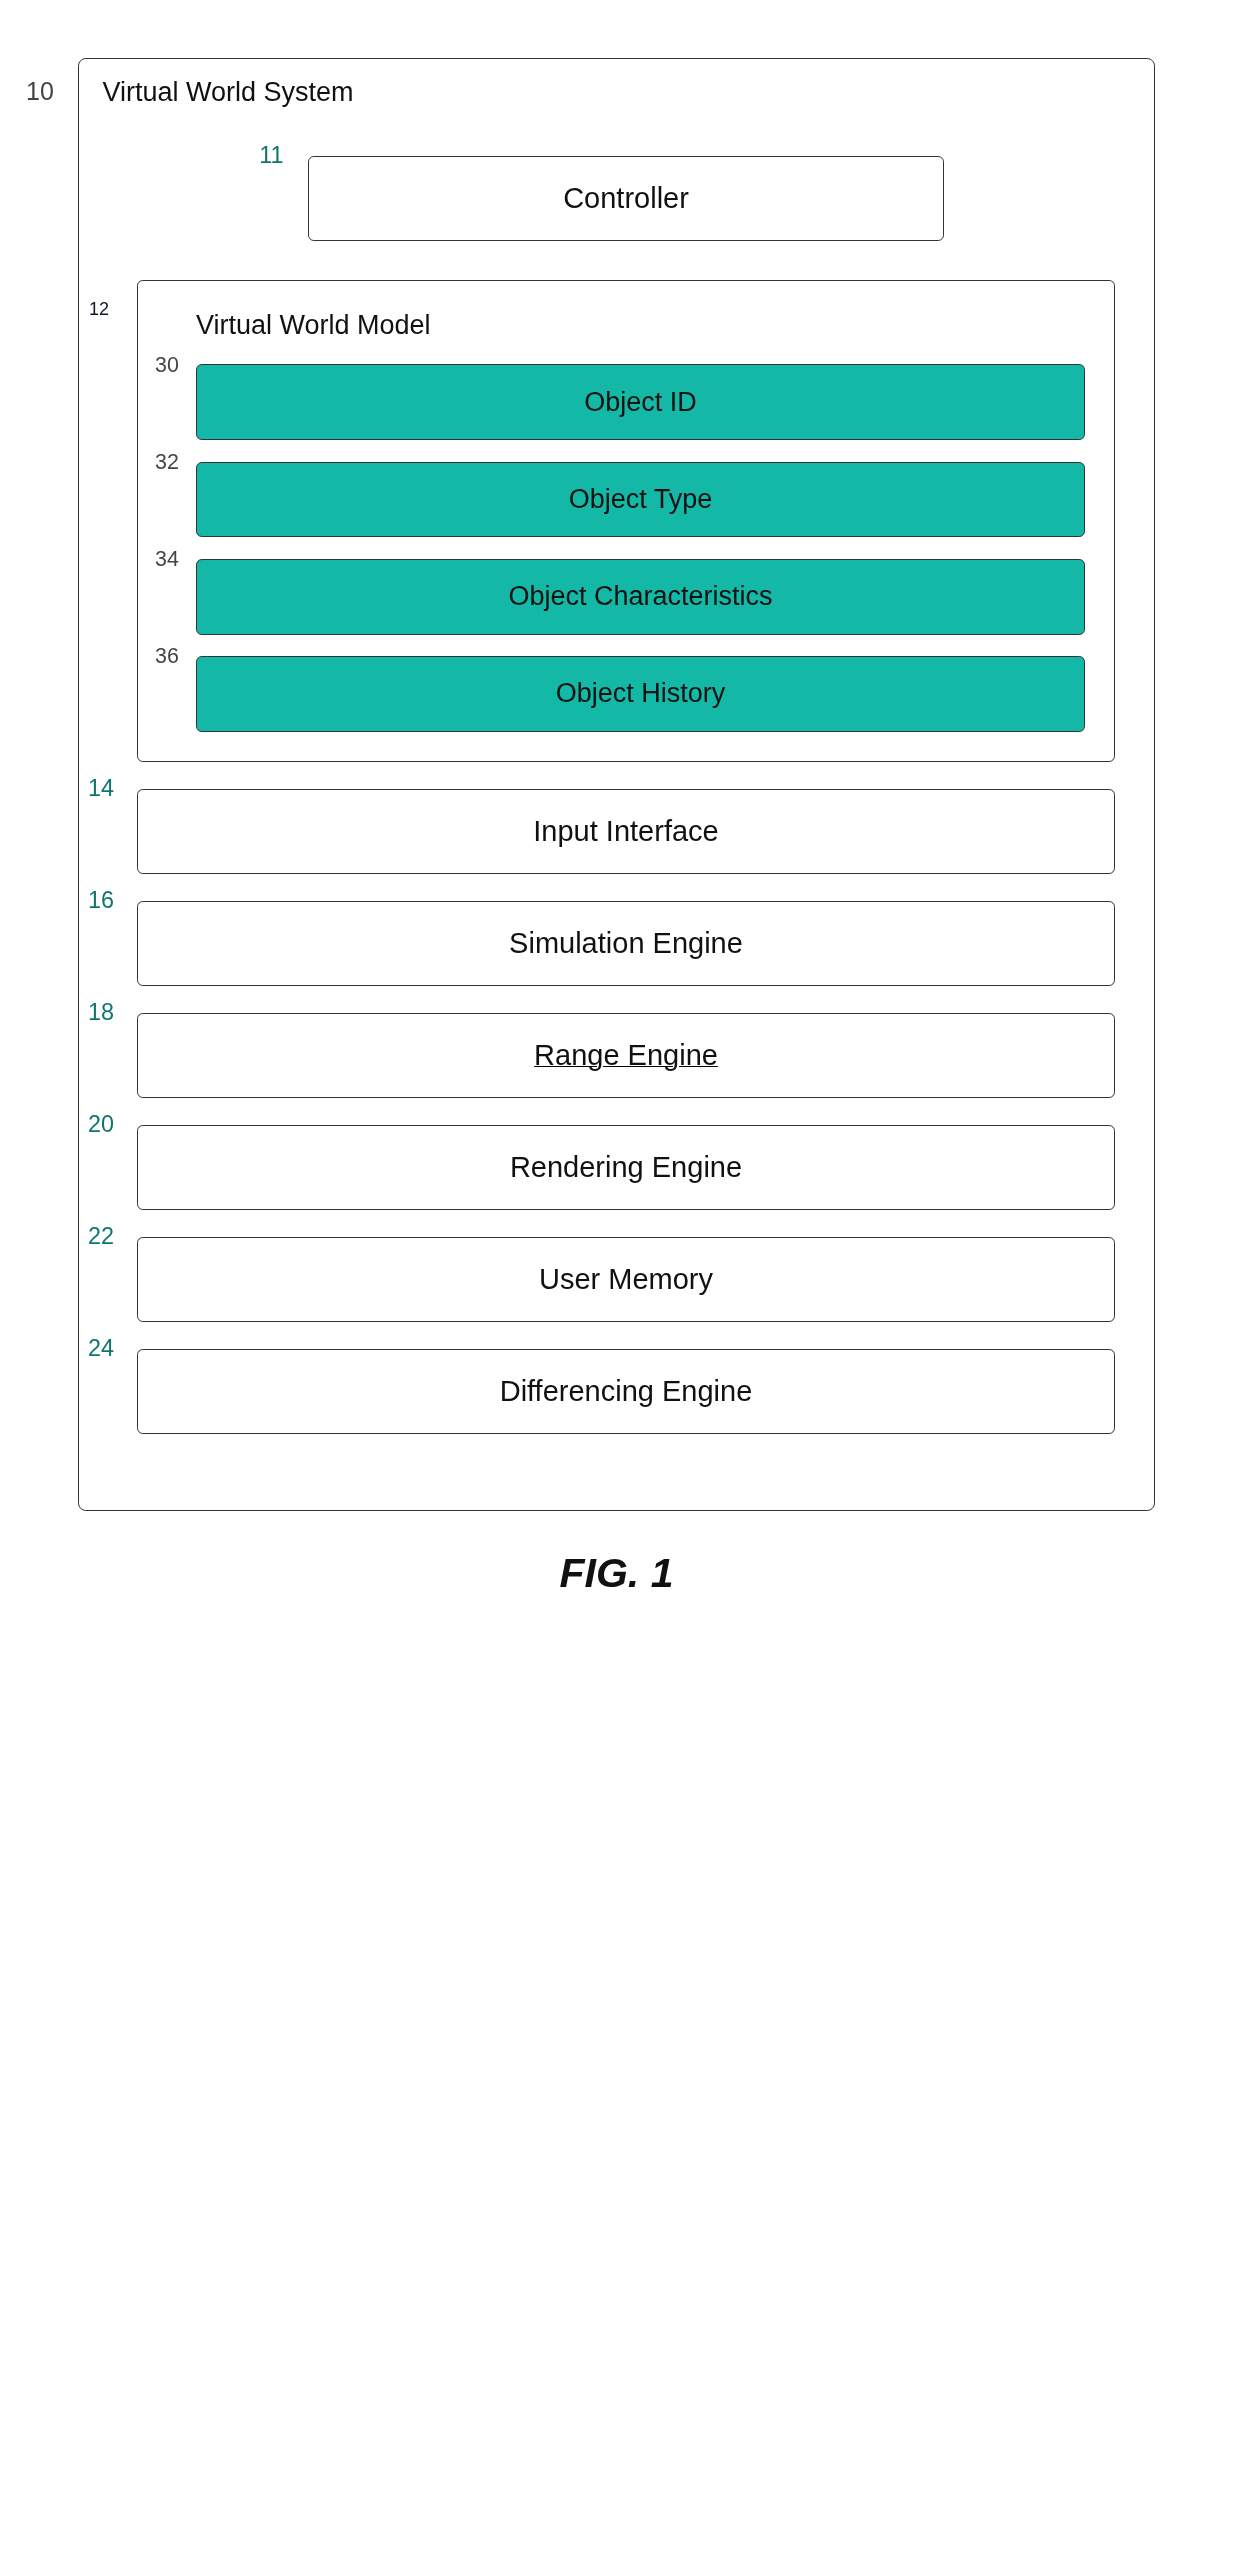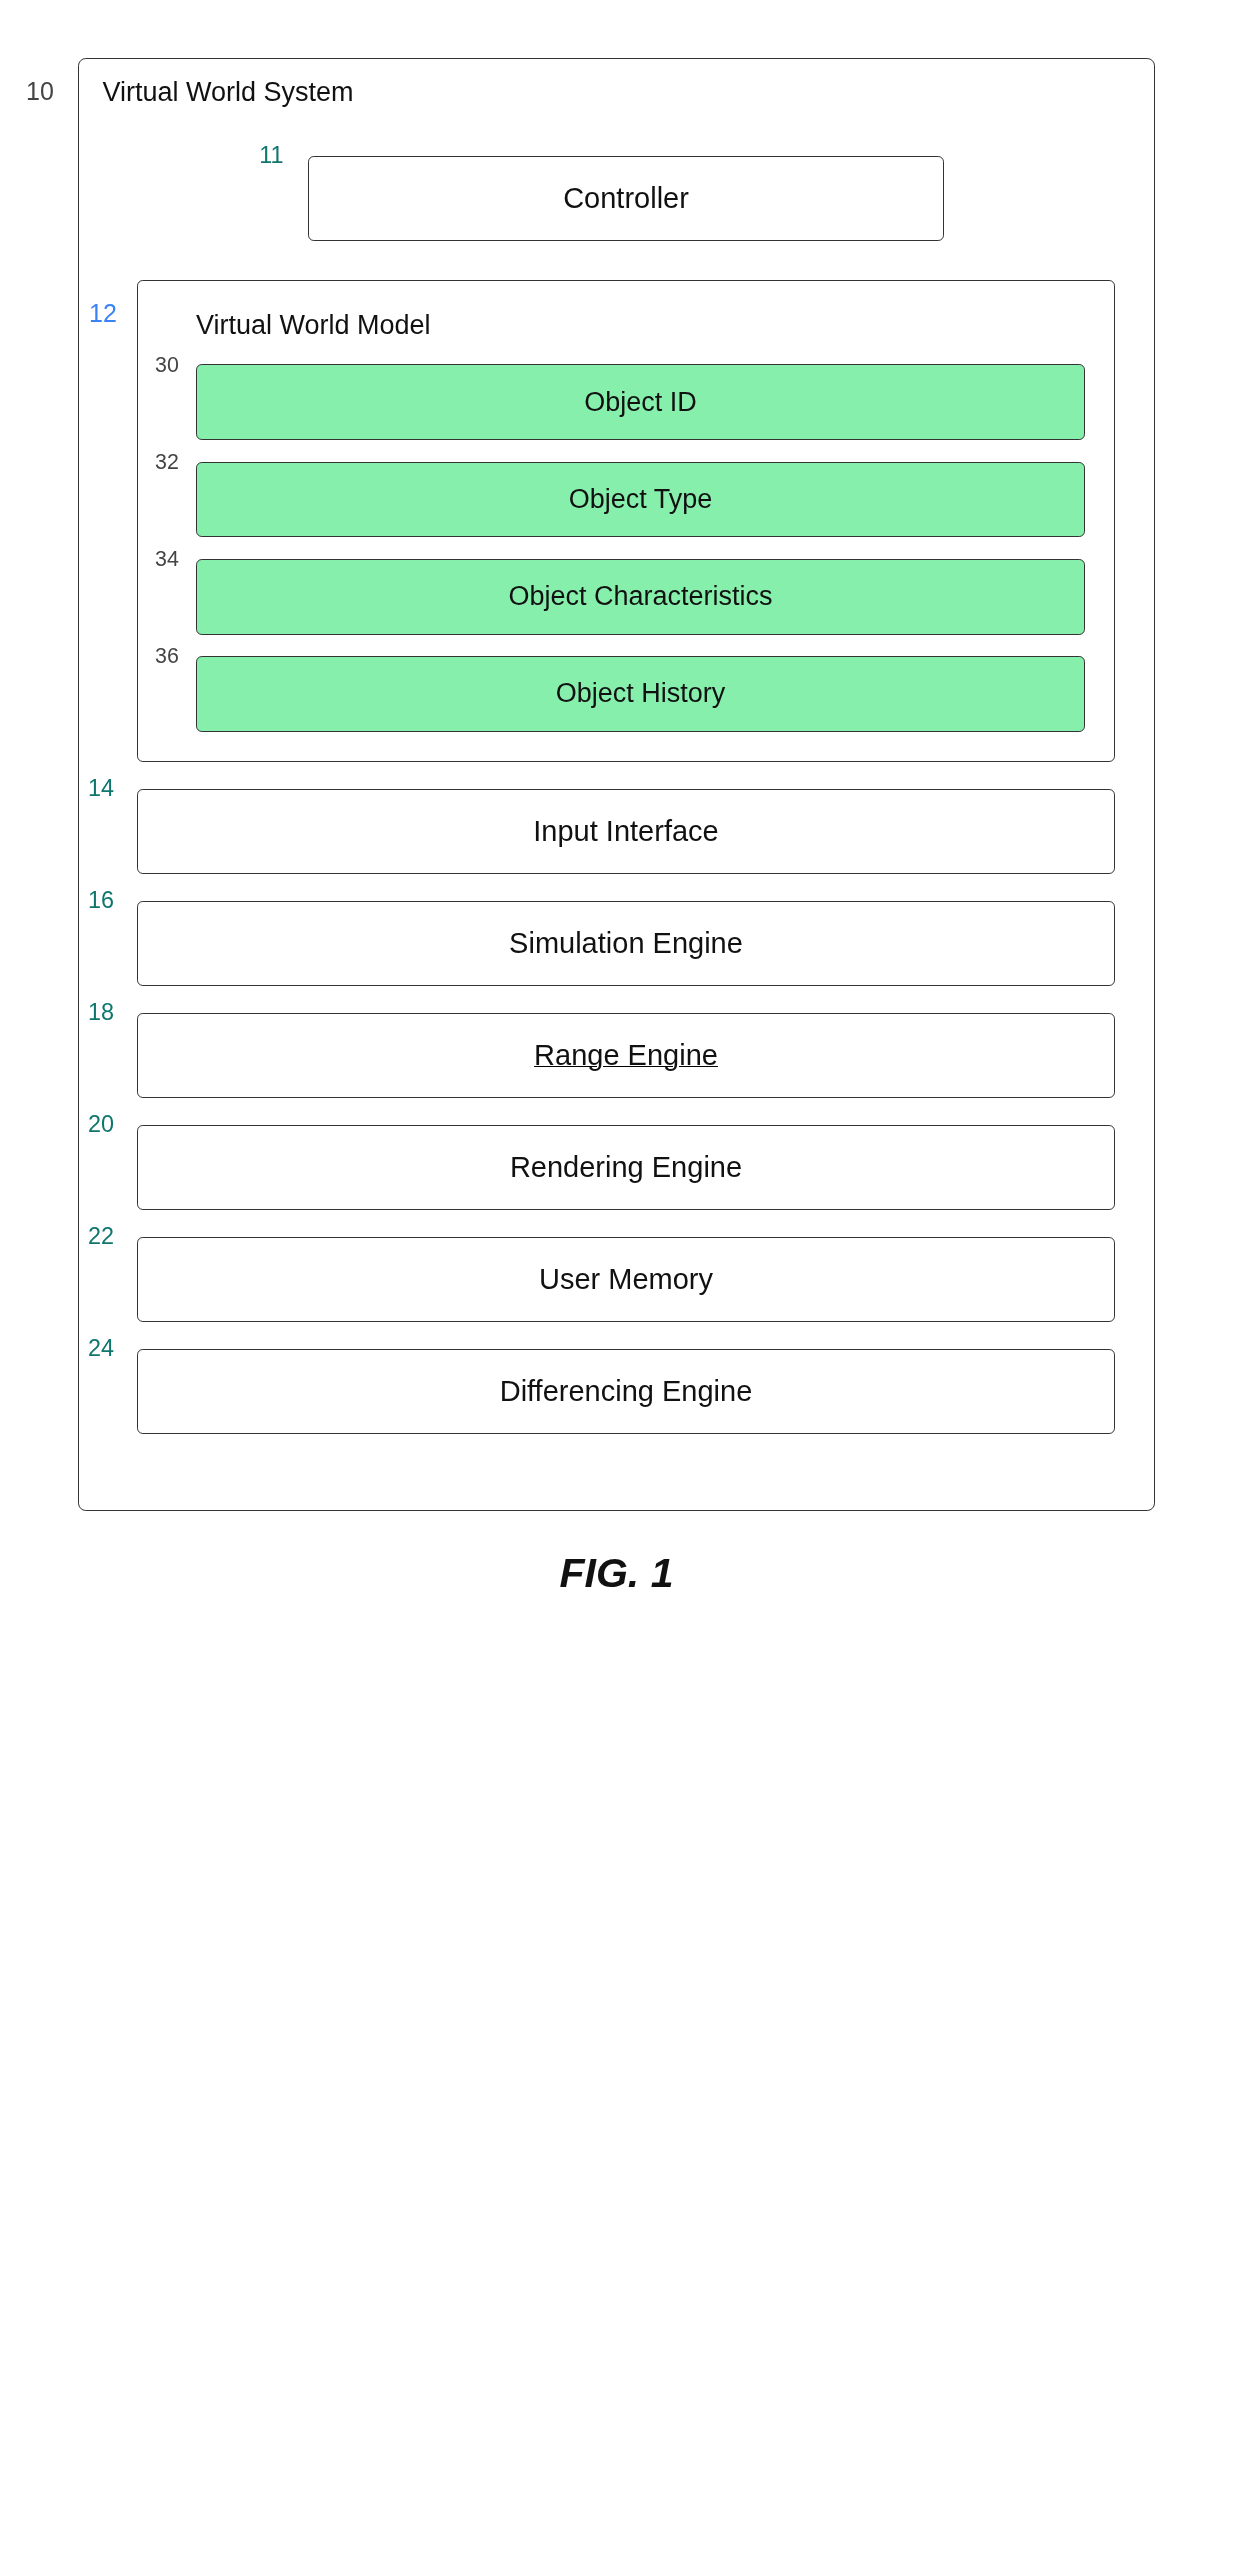--- a/index.html
+++ b/index.html
@@ -76,21 +76,21 @@
       color: #111;
       margin-bottom: 23.4px;
       padding-left: 0;
     }
 
     .inner-component {
       border: 1.9px solid #333;
       border-radius: 5.8px;
       padding: 21.4px 19.5px;
       text-align: center;
-      background: #86efac;
+      background: #14b8a6;
       position: relative;
       margin-bottom: 21.4px;
     }
 
     .inner-component:last-child {
       margin-bottom: 0;
     }
 
     .inner-component-label {
       font-size: 27px;
@@ -117,22 +117,22 @@
     .outer-main-ref {
       position: absolute;
       font-size: 25px;
       color: #444;
       top: 17.5px;
       left: -53px;
     }
 
     .vwm-ref {
       position: absolute;
-      font-size: 25px;
-      color: #3b82f6;
+      font-size: 18px;
+      color: #0f172a;
       top: 17.5px;
       left: -49px;
     }
 
     .fig-label {
       font-size: 41px;
       font-weight: bold;
       font-style: italic;
       color: #111;
       margin-top: 39px;

